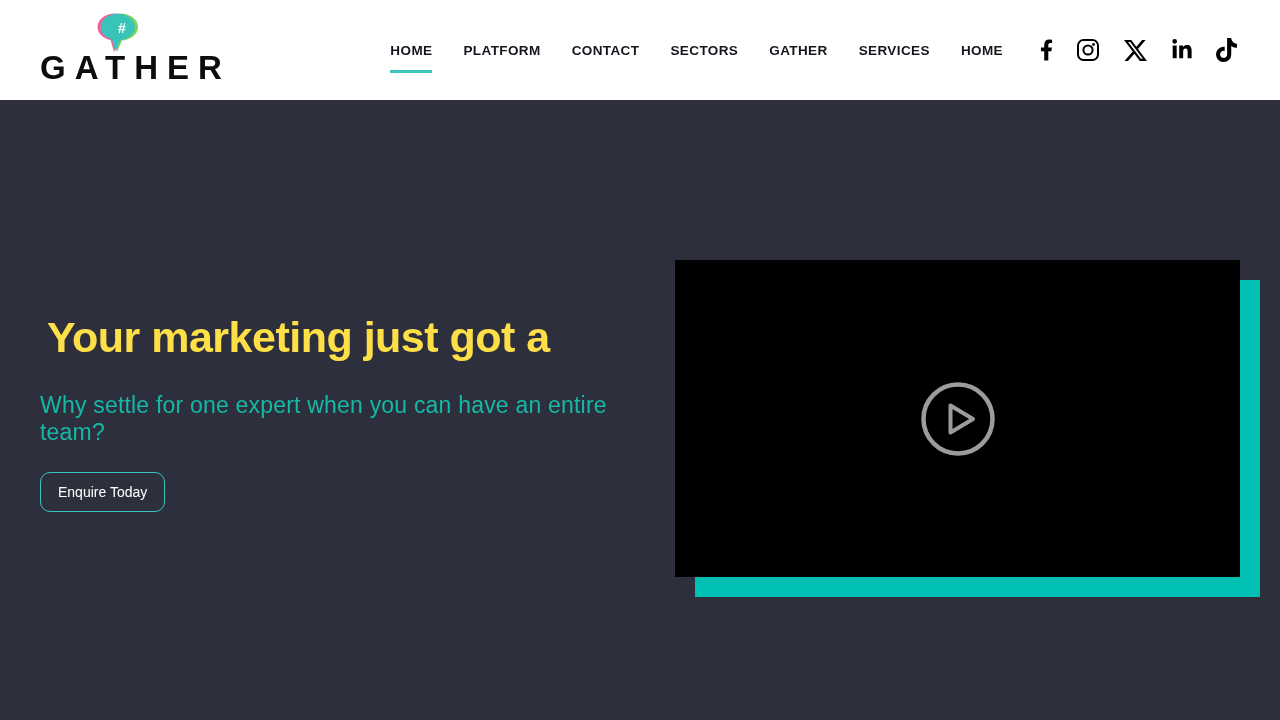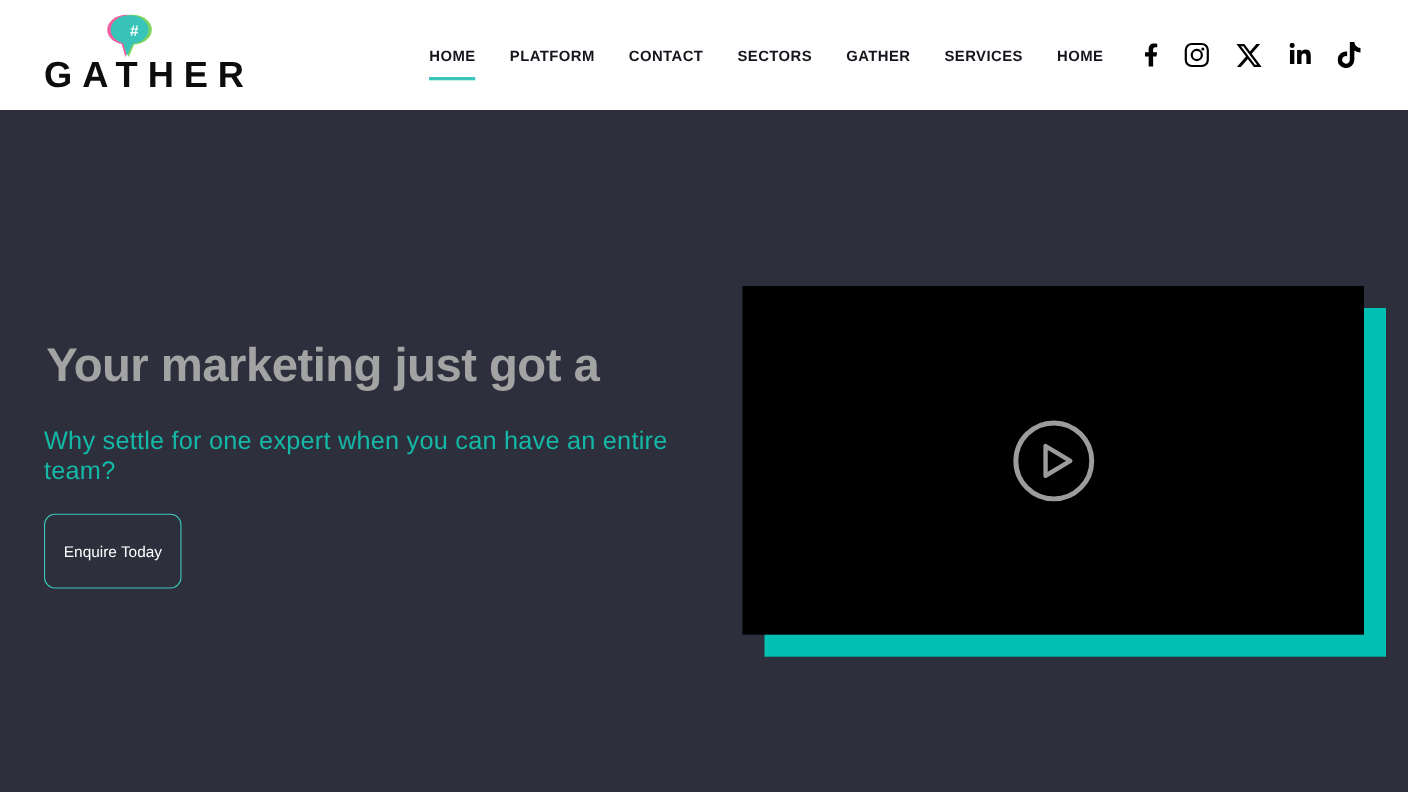--- a/index.html
+++ b/index.html
@@ -79,44 +79,44 @@
   
   .hero { position: relative; height: 620px; }
 
   .hero-left {
     position: absolute;
     left: 40px;
     top: 205px;
     width: 620px;
   }
   .hero-heading {
-    margin: 2px;
+    margin: 7px;
     font-size: 43px;
     line-height: 50px;
     font-weight: 800;
     letter-spacing: -0.5px;
-    color: #a3a3a3;
+    color: #fde047;
   }
   .hero-heading span { display: block; }
   .hero-sub {
     margin: 30px 0 0 0;
     font-size: 23px;
     letter-spacing: 0.2px;
     color: #14b8a6;
   }
   .cta {
     margin-top: 26px;
     background: transparent;
     border: 1.5px solid #3cc5ba;
     border-radius: 10px;
     color: #ffffff;
     font-size: 14px;
     font-weight: 500;
     font-family: inherit;
-    padding: 25px 17px;
+    padding: 11px 17px;
     cursor: pointer;
   }
 
   .video-block {
     position: absolute;
     left: 675px;
     top: 160px;
     width: 565px;
     height: 317px;
   }

